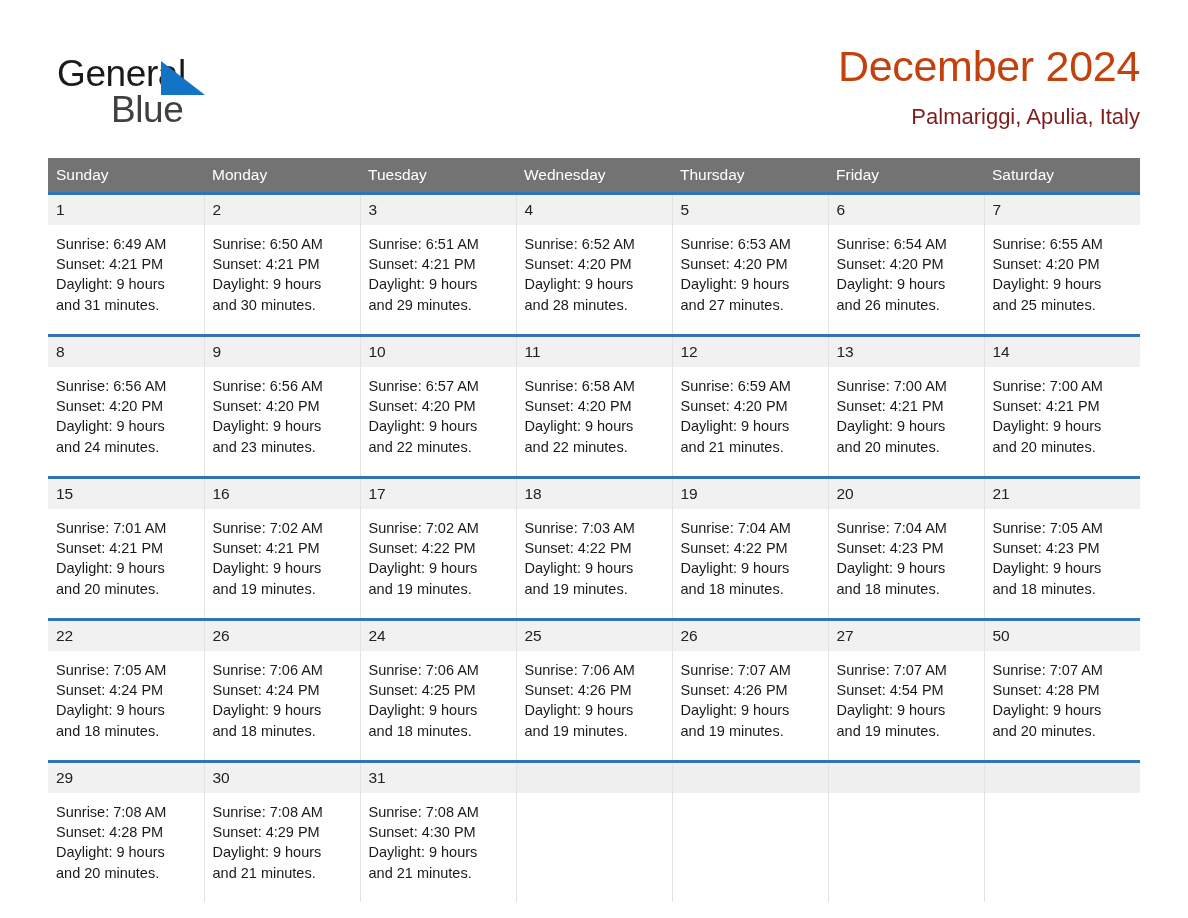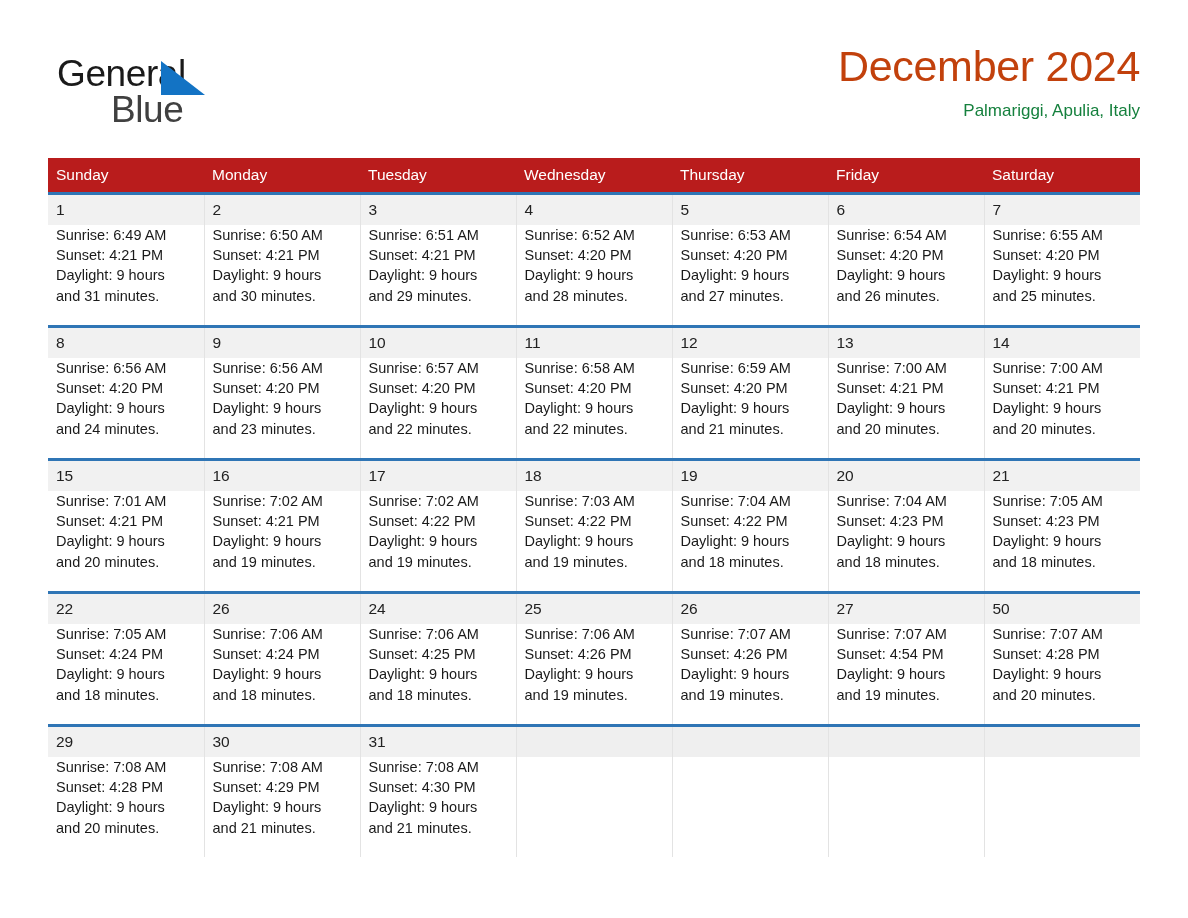--- a/index.html
+++ b/index.html
@@ -78,38 +78,39 @@
   }
   .cal-title {
     font-size: 43px;
     font-weight: 400;
     color: #c2410c;
     line-height: 56px;
     letter-spacing: -0.3px;
     white-space: nowrap;
   }
   .cal-subtitle {
-    font-size: 17px;
+    font-size: 22px;
     font-weight: 400;
-    color: #15803d;
+    color: #7f1d1d;
     line-height: 34px;
+    margin-top: 6px;
     white-space: nowrap;
   }
 
   
   .calendar {
     position: absolute;
     left: 48px;
     top: 158px;
     width: 1092px;
     border-collapse: collapse;
     table-layout: fixed;
   }
   .calendar th {
-    background: #b91c1c;
+    background: #737373;
     color: #ffffff;
     font-size: 15.5px;
     font-weight: 400;
     text-align: left;
     padding: 7px 0 8px 8px;
     line-height: 19px;
     border: none;
   }
   .calendar col { width: 156px; }
 
@@ -130,21 +131,21 @@
     height: 20px;
     box-sizing: content-box;
   }
   .daynum {
     font-size: 15.5px;
     color: #222222;
     line-height: 20px;
     font-weight: 400;
   }
   .cell-body {
-    padding: 0 6px 14px 8px;
+    padding: 9px 6px 14px 8px;
     min-height: 86px;
   }
   .cell-line {
     font-size: 14.5px;
     line-height: 20.2px;
     color: #1a1a1a;
     white-space: nowrap;
   }
 
   .last-week-row > td { min-height: 0; }

